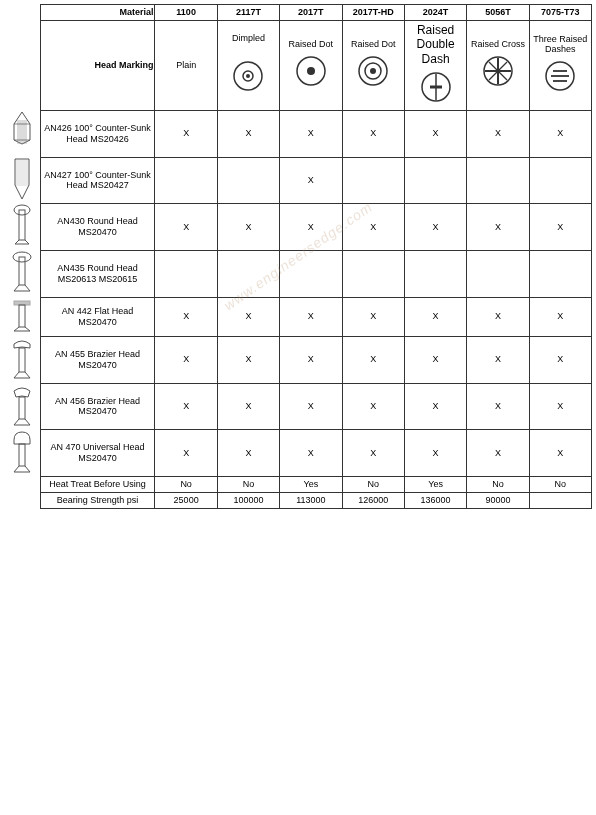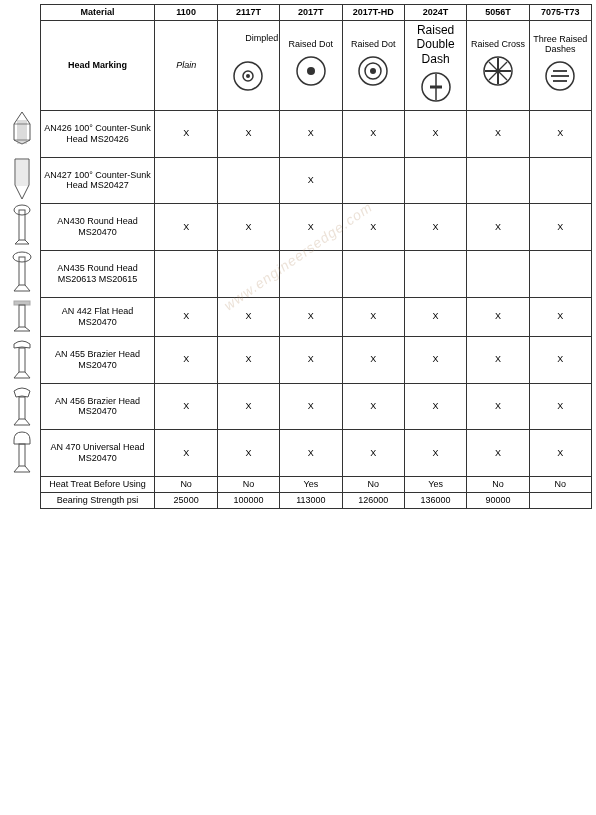--- a/index.html
+++ b/index.html
@@ -22,21 +22,21 @@
     th, td {
       border: 1px solid #333;
       text-align: center;
       vertical-align: middle;
       padding: 2px 1px;
       font-size: 9px;
       line-height: 1.2;
     }
     .col-label {
       width: 70px;
-      text-align: center;
+      text-align: right;
       font-weight: bold;
     }
     .col-rivet {
       width: 38px;
     }
     .head-mark-cell {
       height: 70px;
     }
     .watermark {
       position: absolute;
@@ -79,23 +79,23 @@
         <th class="col-rivet">2017T</th>
         <th class="col-rivet">2017T-HD</th>
         <th class="col-rivet">2024T</th>
         <th class="col-rivet">5056T</th>
         <th class="col-rivet">7075-T73</th>
       </tr>
 
       <tr>
         <td style="width:22px; border:none; border-right:1px solid #333;"></td>
         <th class="col-label">Head Marking</th>
-        <td class="head-mark-cell" style="font-size:9px;font-style:italic;">Plain</td>
-        <td class="head-mark-cell">
-          <div style="font-size:9px; margin-bottom:14px;text-align:right;">Dimpled</div>
+        <td class="head-mark-cell" style="font-size:9px;">Plain</td>
+        <td class="head-mark-cell">
+          <div style="font-size:9px; margin-bottom:14px;">Dimpled</div>
           
           <svg width="36" height="36" viewBox="0 0 36 36">
             <circle cx="18" cy="18" r="14" fill="none" stroke="#333" stroke-width="1.5"></circle>
             <circle cx="18" cy="18" r="5" fill="none" stroke="#333" stroke-width="1.5"></circle>
             <circle cx="18" cy="18" r="2" fill="#333"></circle>
           </svg>
         </td>
         <td class="head-mark-cell">
           <div style="font-size:9px; margin-bottom:3px;">Raised Dot</div>
           <svg width="36" height="36" viewBox="0 0 36 36">

